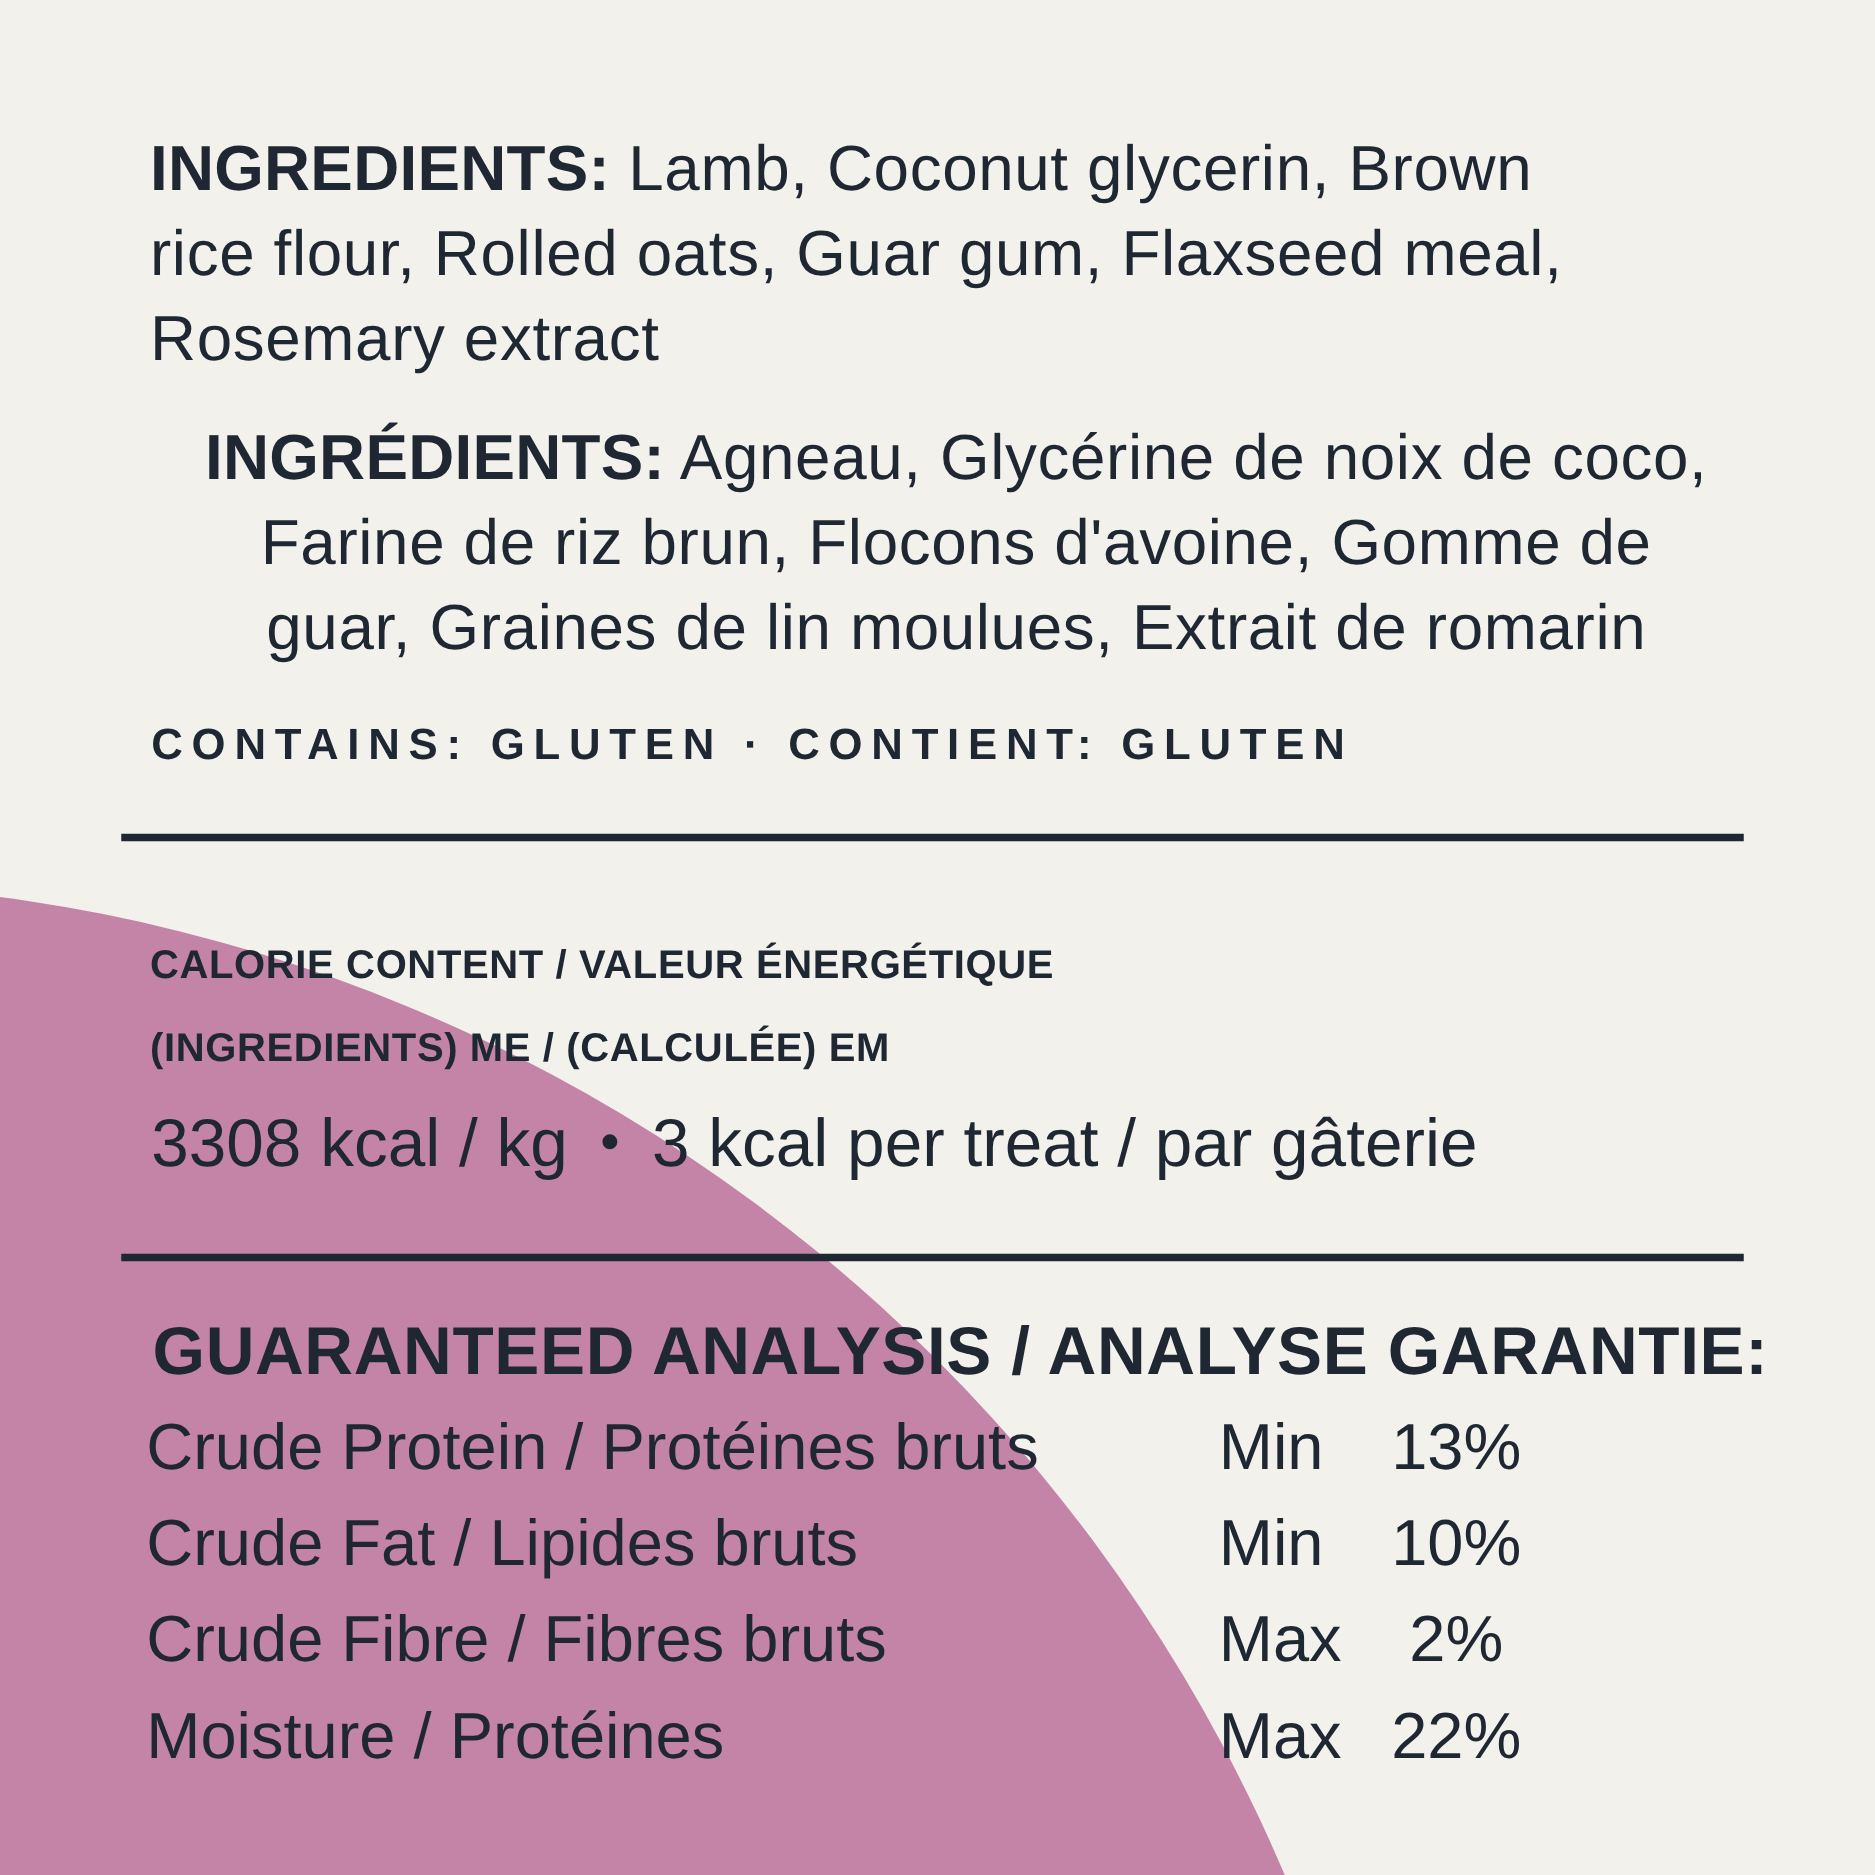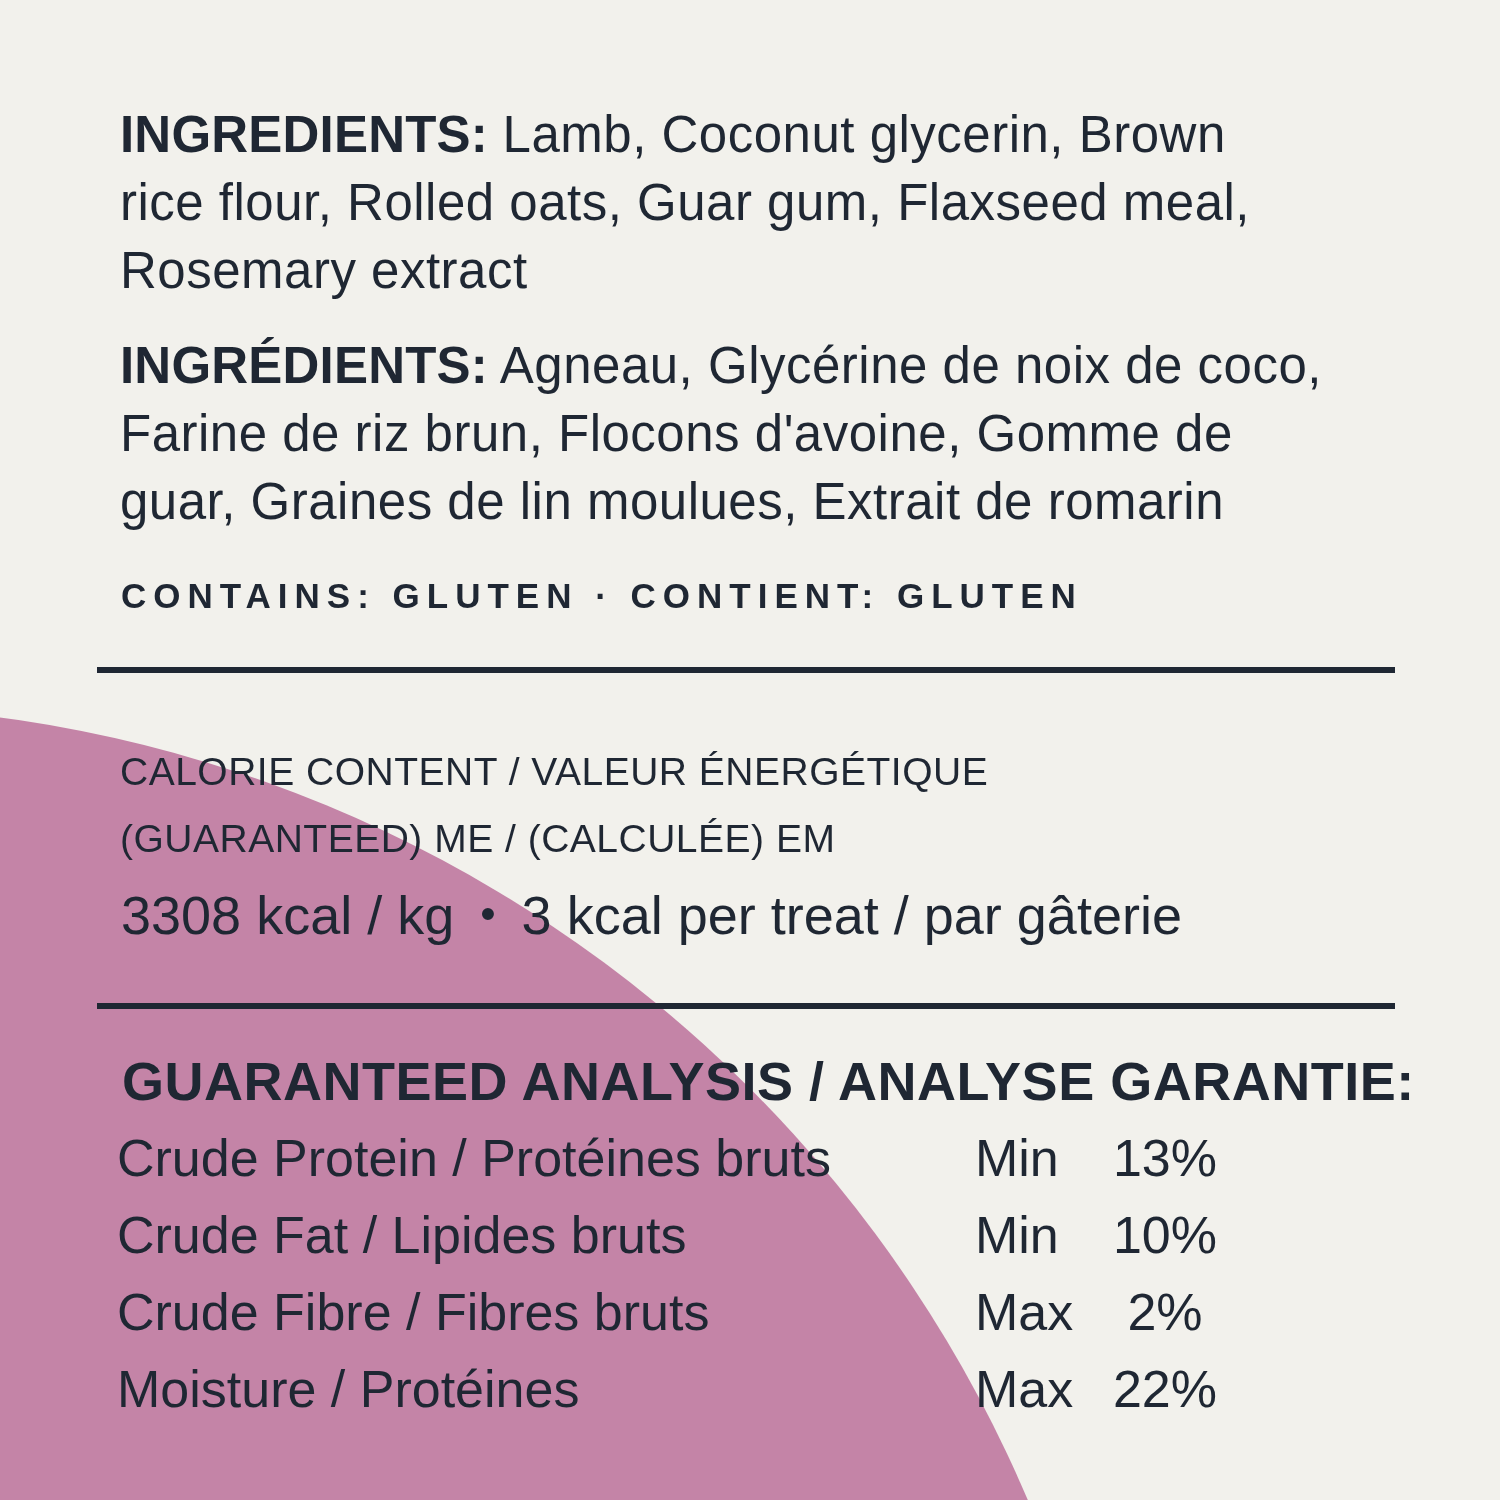--- a/index.html
+++ b/index.html
@@ -33,21 +33,21 @@
     left:120px;
     width:1290px;
     font-size:51px;
     line-height:68px;
     font-weight:300;
     letter-spacing:0.5px;
     white-space:nowrap;
   }
   .para strong{ font-weight:bold; letter-spacing:0.2px; }
   .ing-en{ top:101px; }
-  .ing-fr{ top:332px; }
+  .ing-fr{ top:332px;text-align:center; }
 
   .contains-line{
     position:absolute;
     left:121px;
     top:572px;
     font-size:35px;
     line-height:48px;
     font-weight:bold;
     letter-spacing:7px;
     white-space:nowrap;
@@ -60,23 +60,23 @@
     height:6px;
     background:var(--ink);
   }
   .rule-1{ top:667px; }
   .rule-2{ top:1003px; }
 
   .cal-heading{
     position:absolute;
     left:120px;
     top:738px;
-    font-size:39px;
+    font-size:32px;
     line-height:67px;
-    font-weight:normal;
+    font-weight:bold;
     letter-spacing:0.5px;
     white-space:nowrap;
   }
   .cal-values{
     position:absolute;
     left:121px;
     top:885px;
     font-size:54px;
     line-height:60px;
     font-weight:300;
@@ -151,21 +151,21 @@
       <div>Farine de riz brun, Flocons d'avoine, Gomme de</div>
       <div>guar, Graines de lin moulues, Extrait de romarin</div>
     </div>
 
     <div class="contains-line">CONTAINS: GLUTEN · CONTIENT: GLUTEN</div>
 
     <div class="rule rule-1"></div>
 
     <div class="cal-heading">
       <div>CALORIE CONTENT / VALEUR ÉNERGÉTIQUE</div>
-      <div>(GUARANTEED) ME / (CALCULÉE) EM</div>
+      <div>(INGREDIENTS) ME / (CALCULÉE) EM</div>
     </div>
 
     <div class="cal-values">
       <span>3308 kcal / kg</span><span class="bullet">•</span><span>3 kcal per treat / par gâterie</span>
     </div>
 
     <div class="rule rule-2"></div>
 
     <div class="ga-heading">GUARANTEED ANALYSIS / ANALYSE GARANTIE:</div>
 

